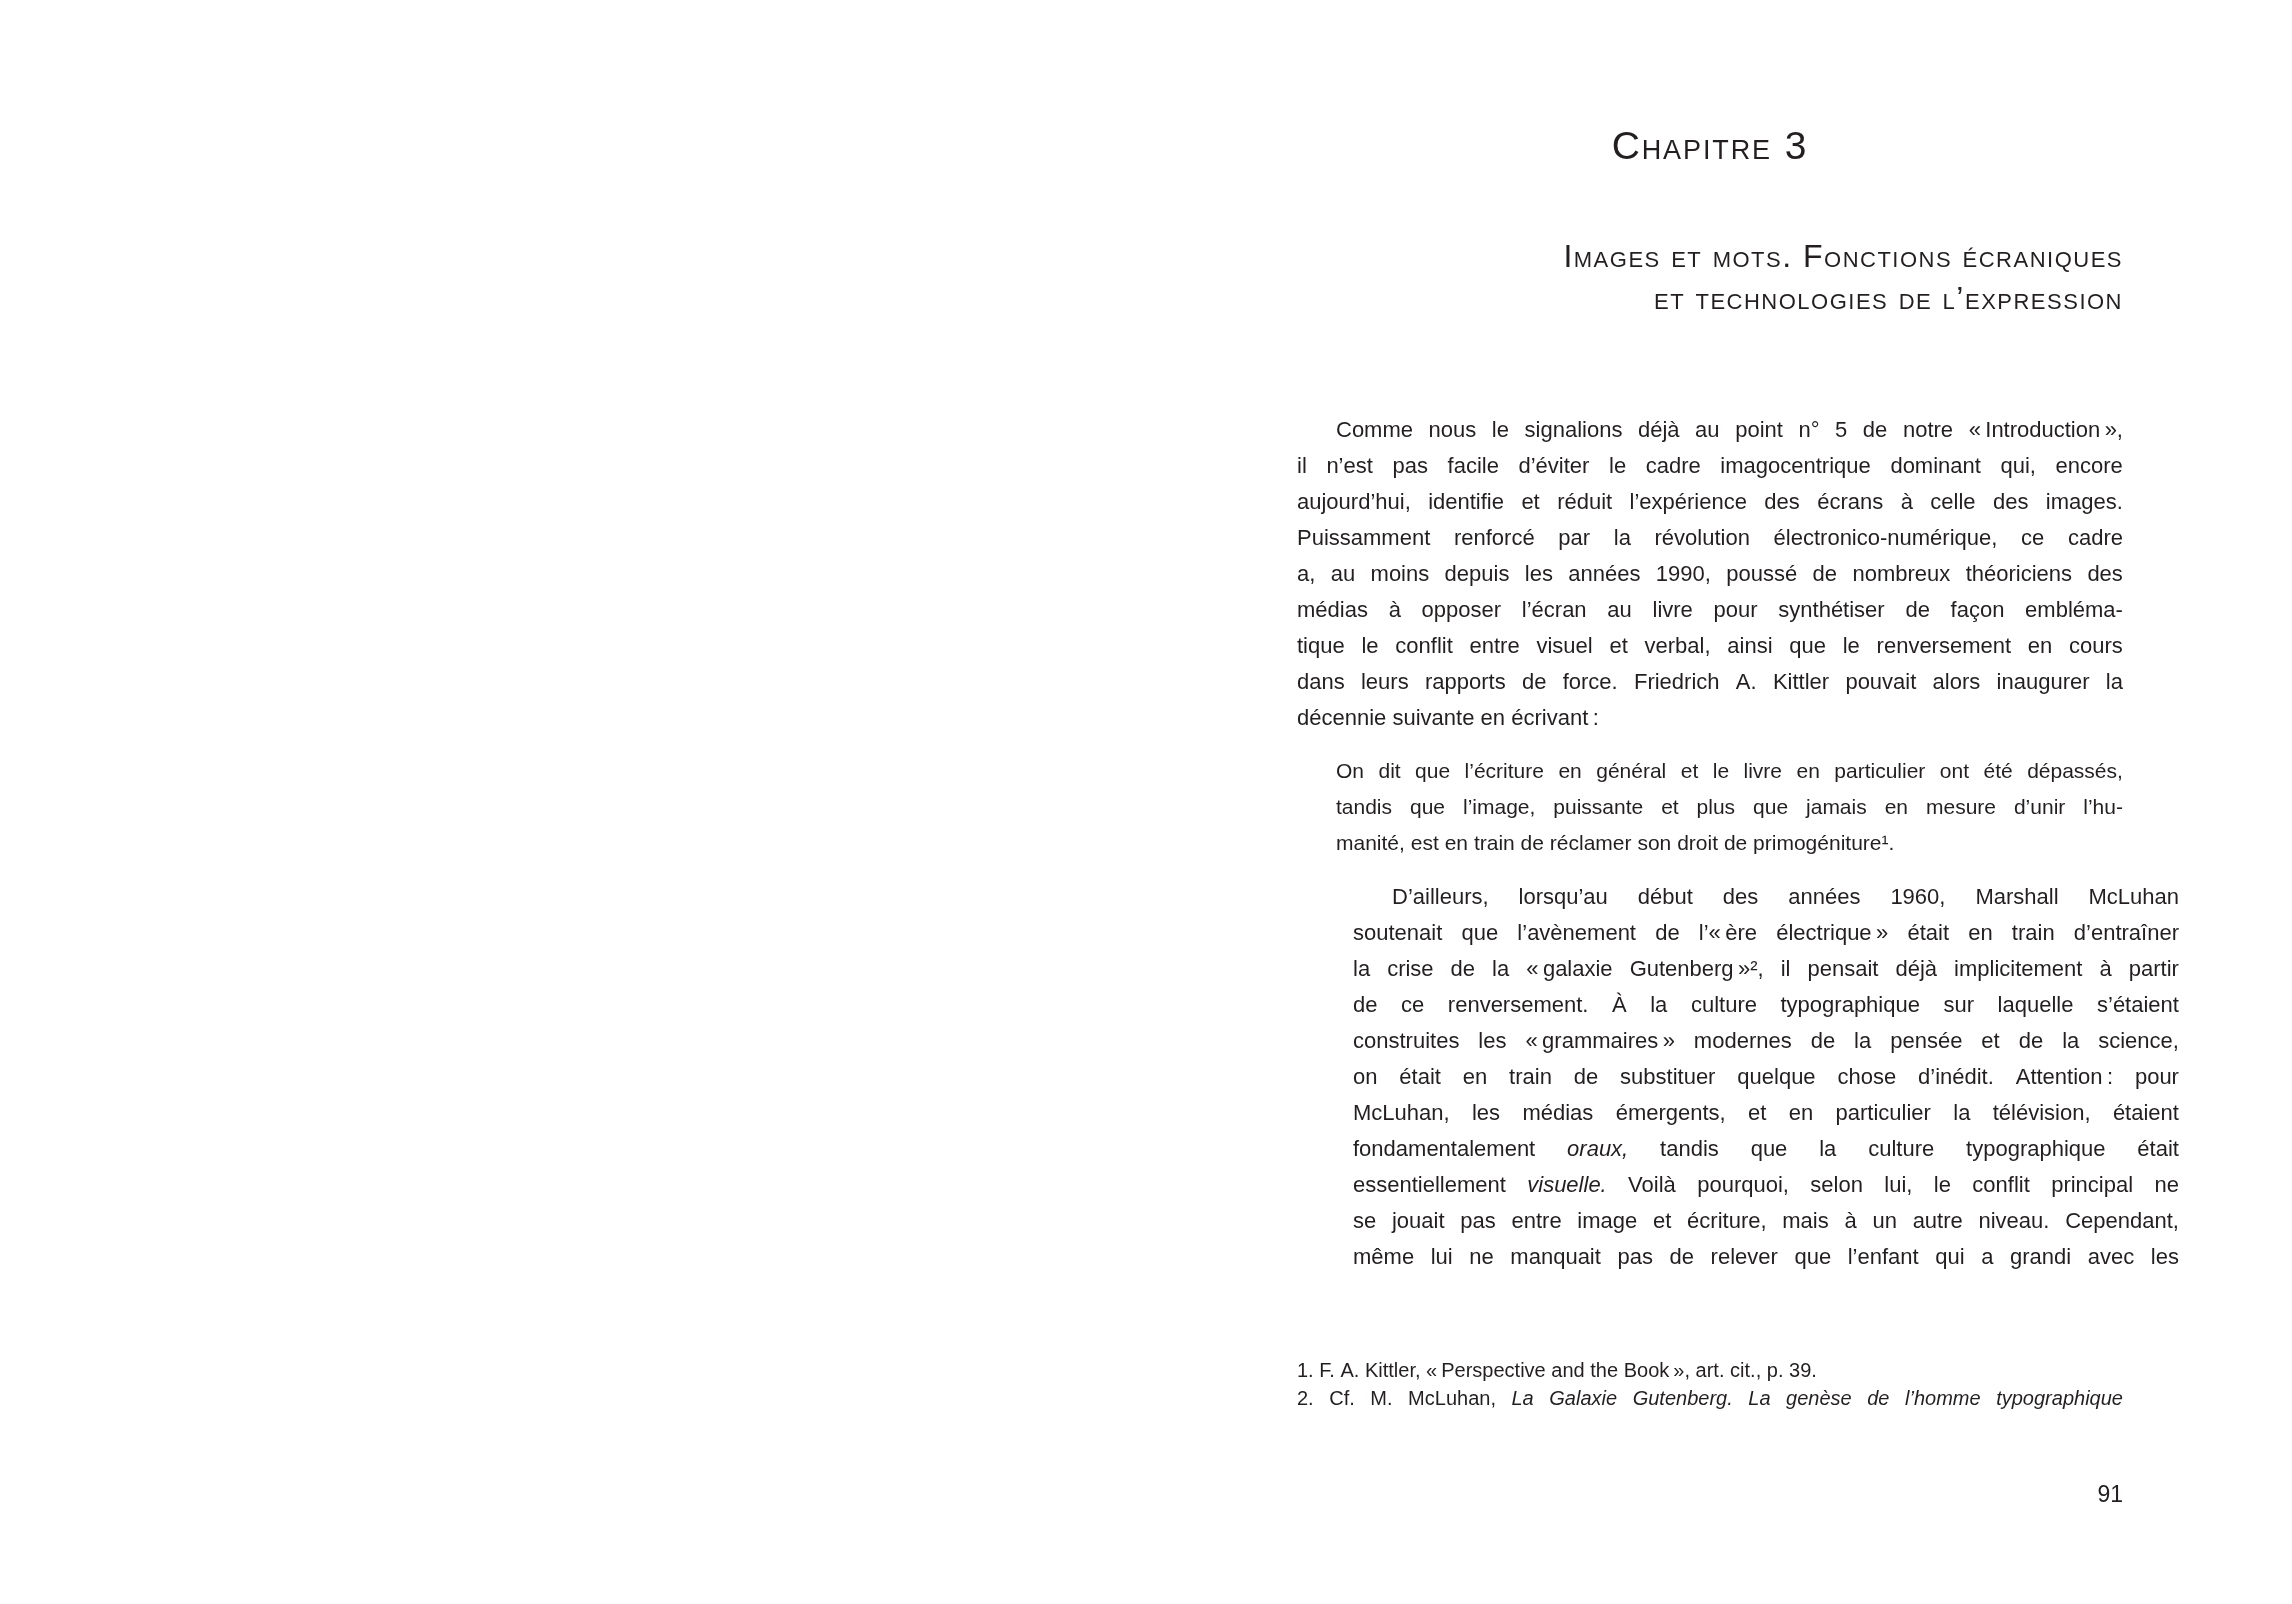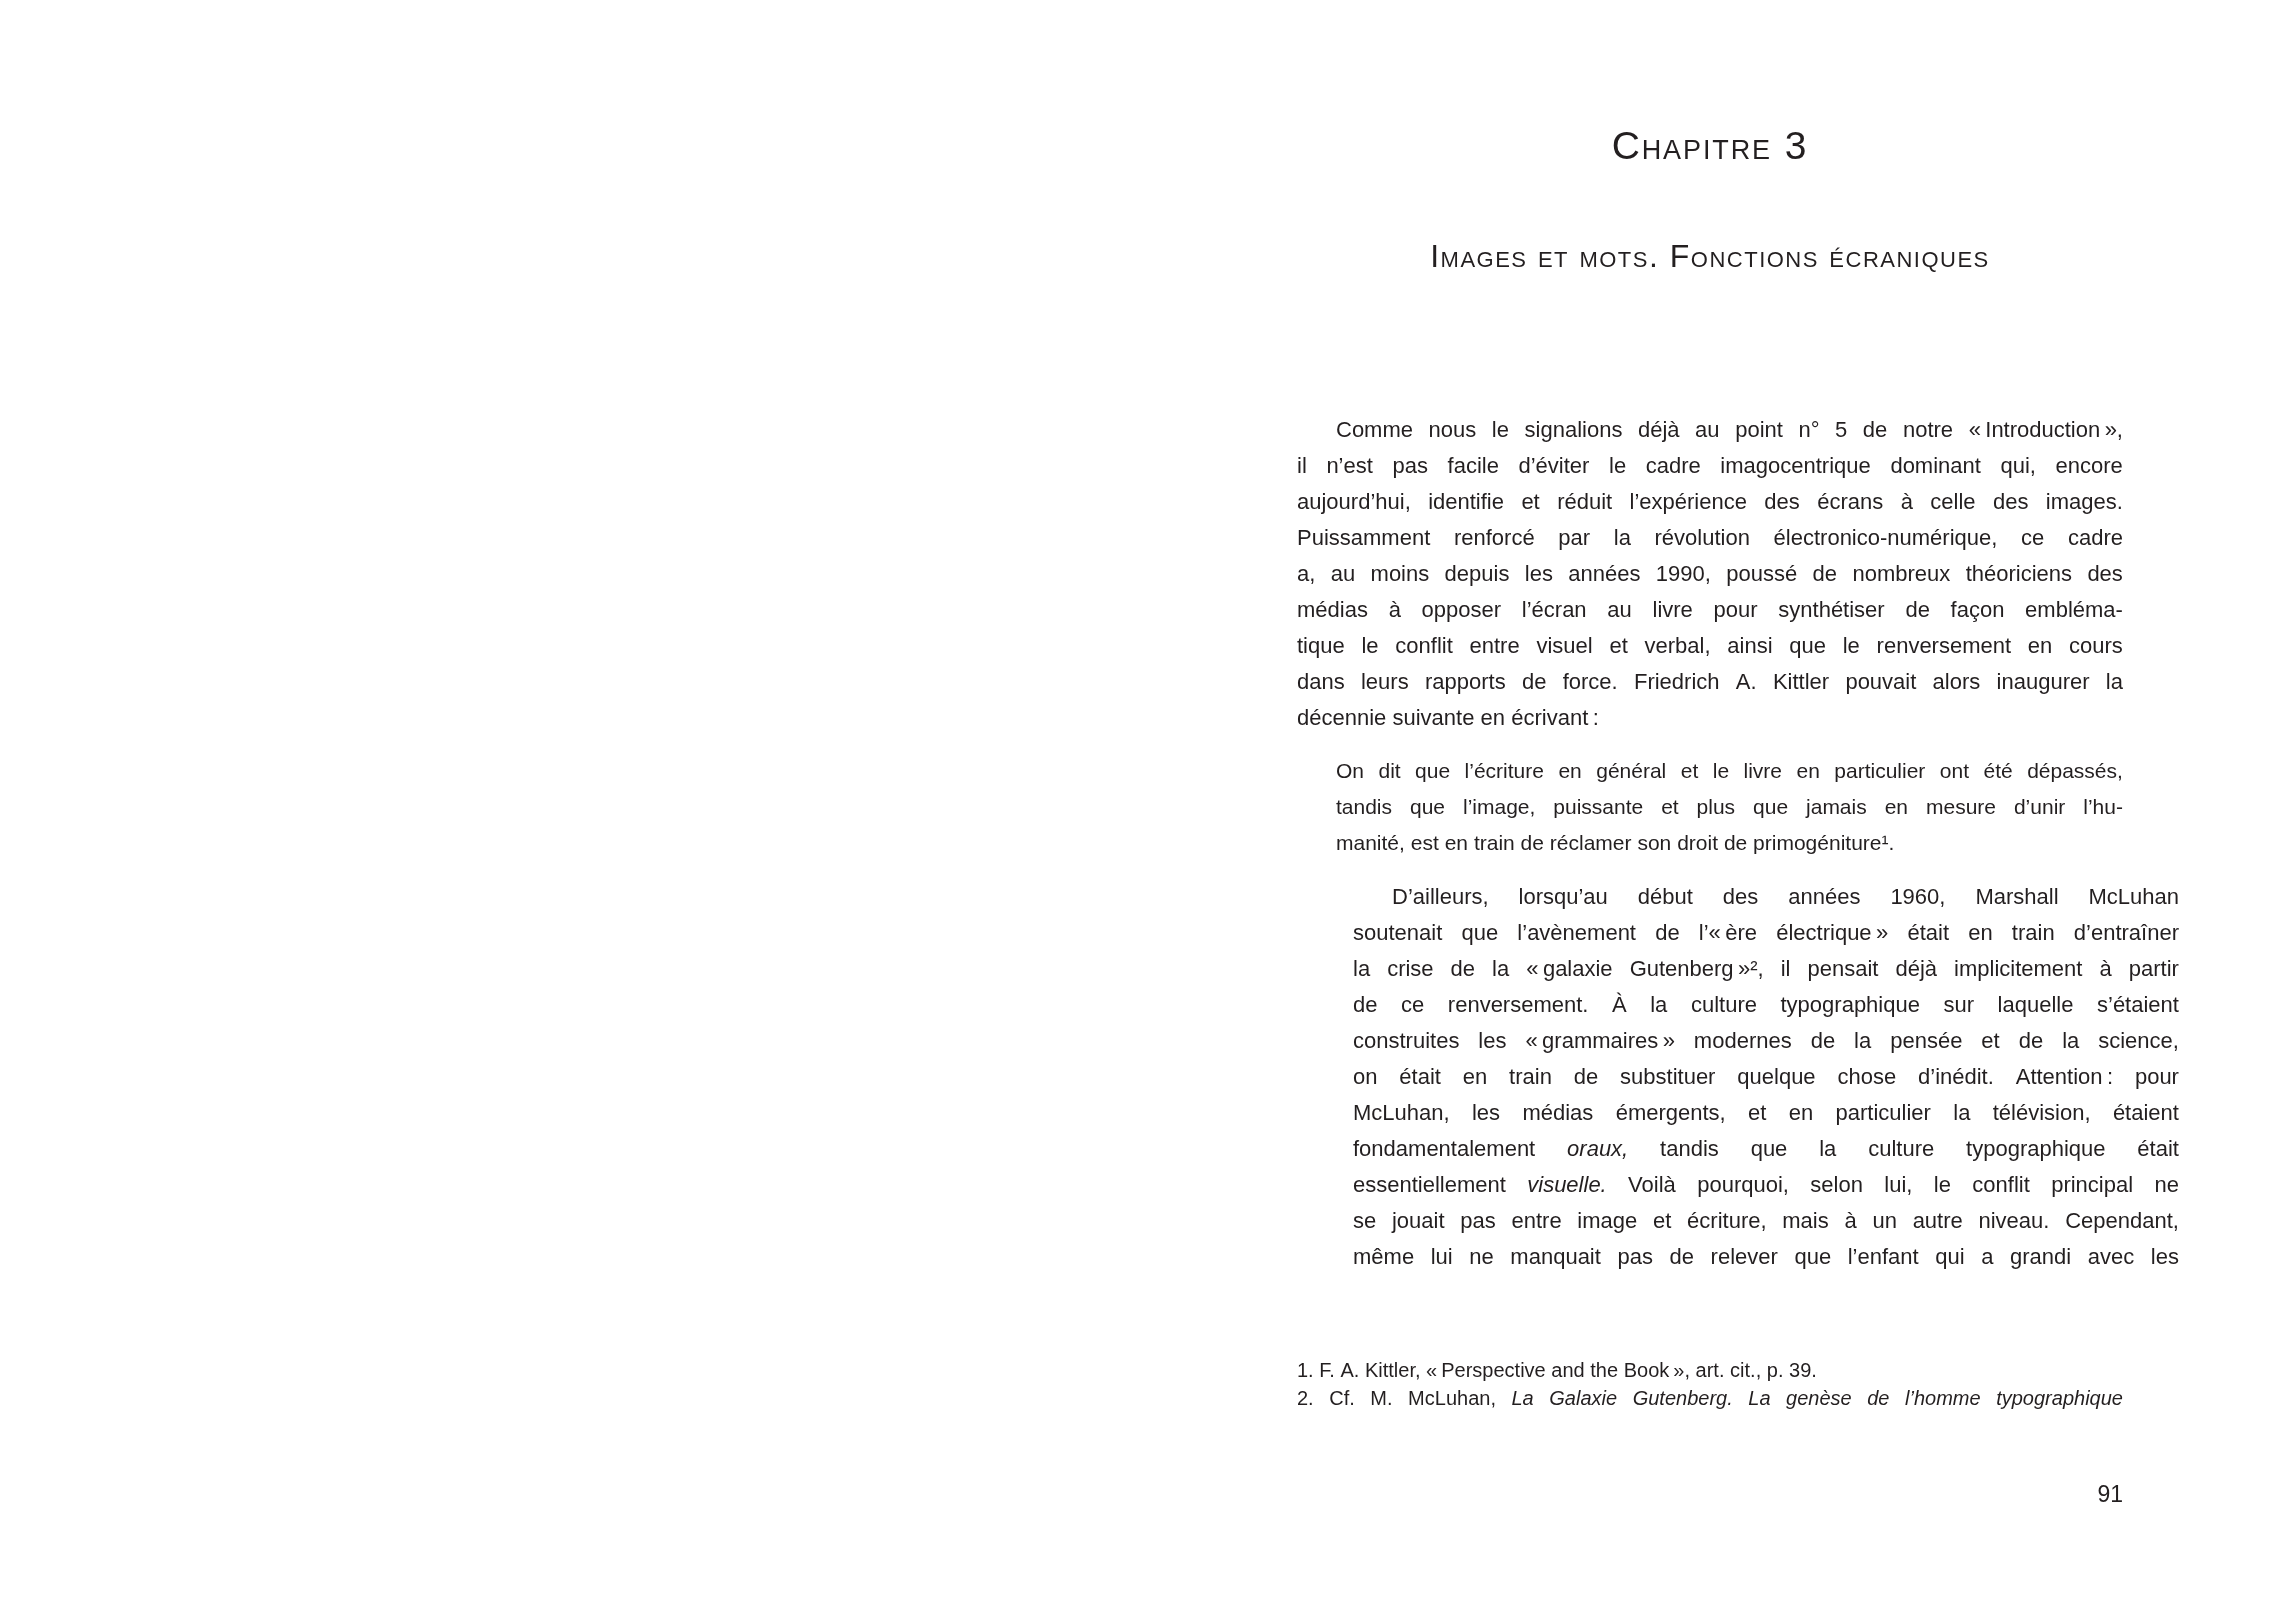--- a/index.html
+++ b/index.html
@@ -28,21 +28,21 @@
     text-align: center;
     font-weight: 400;
   }
 
   
   .chapter-title {
     left: 1297px; top: 235px; width: 826px;
     font-size: 32px; line-height: 42px;
     font-variant: small-caps;
     letter-spacing: 1.5px;
-    text-align: center;
+    text-align: right;
     font-weight: 400;
   }
 
   
   .section-heading {
     left: 1297px; top: 377px; width: 826px;
     padding-left: 39px;
     font-size: 23px; line-height: 31px;
     font-weight: 700;
   }
@@ -72,20 +72,21 @@
 </style>
 </head>
 <body>
 
 <div class="canvas">
 
   <div class="abs chapter-label">Chapitre 3</div>
 
   <div class="abs chapter-title">
     <div>Images et mots. Fonctions écraniques</div>
+    <div>et technologies de l’expression</div>
   </div>
 
 
   <div class="abs para1">
       <div class="line just indent">
         <span>Comme</span>
         <span>nous</span>
         <span>le</span>
         <span>signalions</span>
         <span>déjà</span>

